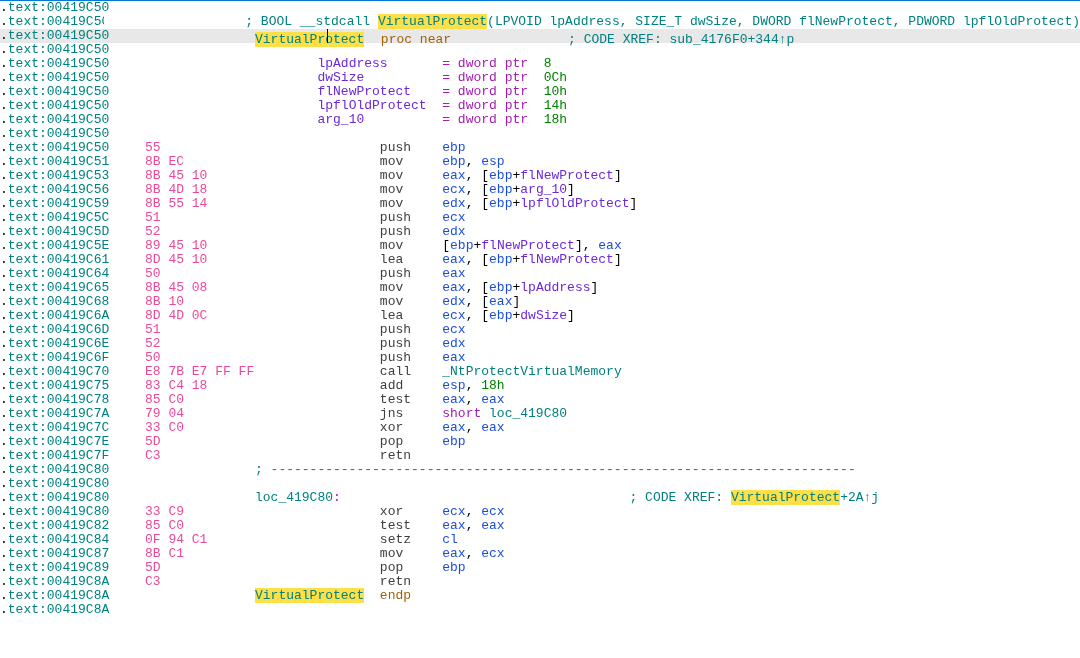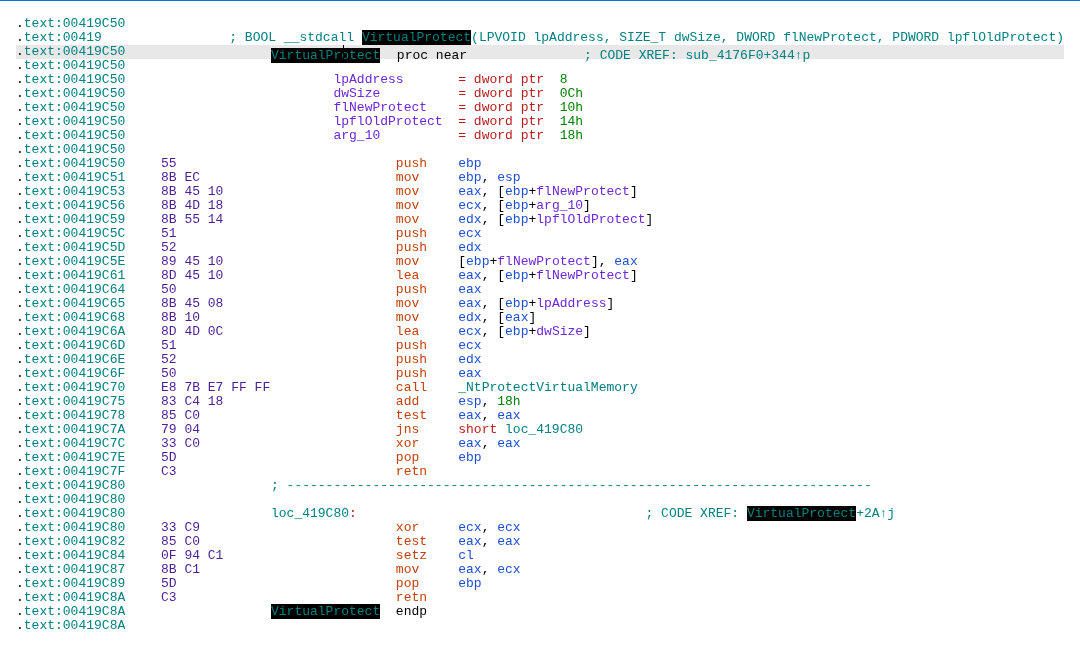--- a/index.html
+++ b/index.html
@@ -1,31 +1,31 @@
 <!DOCTYPE html>
 <html><head>
 <meta charset="utf-8">
 <style>
   html,body{margin:0;padding:0;background:#fff;font-family:Consolas,'Courier New',monospace;font-size:13px;line-height:14px;color:#000;width:1080px}
   .sep{border-top:1px solid #0078d7;width:100%;height:0}
-  .view{padding:16px;white-space:pre}
+  .view{padding:0;white-space:pre}
   .row{display:flex;align-items:flex-start;height:14px}
   .row.hl{background:#e8e8e8}
   .dot{color:#000}
   .addr{color:#008080}
-  .bytes{color:#4c1d95;width:110px}
-  .mne{color:#c2410c}
+  .bytes{color:#ec4899;width:110px}
+  .mne{color:#404040}
   .reg{color:#1d4ed8}
   .num{color:#008000}
   .id{color:#6d28d9}
   .cmt{color:#008080;font-style:normal}
-  .kw{color:#b91c1c}
+  .kw{color:#a21caf}
   .nm{color:#008080}
-  .dir{color:#000000}
-  .mark{background:#000000}
+  .dir{color:#a16207}
+  .mark{background:#fde047}
   .text{color:#000}
   .col1{width:145px;overflow:hidden}
   .col2{width:110px;overflow:hidden}
   .col3{flex:1}
 </style>
 </head>
 <body>
 
 <div class="sep"></div>
 <div class="view" id="view"><div class="row"><span class="col1"><span class="dot">.</span><span class="addr">text:00419C50</span><span> </span></span><span class="col2"><span class="bytes"></span></span><span class="col3"></span></div><div class="row"><span class="col1"><span class="dot">.</span><span class="addr">text:00419C50</span></span><span class="col2"><span class="bytes"></span></span><span class="col3"><span>        </span><span class="cmt">; BOOL __stdcall </span><span class="cmt mark">VirtualProtect</span><span class="cmt">(LPVOID lpAddress, SIZE_T dwSize, DWORD flNewProtect, PDWORD lpflOldProtect)</span></span></div><div class="row hl"><span class="col1"><span class="dot">.</span><span class="addr">text:00419C50</span><span> </span></span><span class="col2"><span class="bytes"></span></span><span class="col3"><span class="nm mark">VirtualProtect</span><span style="position: relative; display: inline-block; width: 0px; height: 14px; border-left: 1px solid rgb(0, 0, 0); left: -37px;"></span><span>  </span><span class="dir">proc near</span><span>               </span><span class="cmt">; CODE XREF: </span><span class="nm">sub_4176F0+344</span><span class="cmt">↑p</span></span></div><div class="row"><span class="col1"><span class="dot">.</span><span class="addr">text:00419C50</span><span> </span></span><span class="col2"><span class="bytes"></span></span><span class="col3"></span></div><div class="row"><span class="col1"><span class="dot">.</span><span class="addr">text:00419C50</span><span> </span></span><span class="col2"><span class="bytes"></span></span><span class="col3"><span>        </span><span class="id">lpAddress       </span><span class="kw">= dword ptr</span><span class="num">  8</span></span></div><div class="row"><span class="col1"><span class="dot">.</span><span class="addr">text:00419C50</span><span> </span></span><span class="col2"><span class="bytes"></span></span><span class="col3"><span>        </span><span class="id">dwSize          </span><span class="kw">= dword ptr</span><span class="num">  0Ch</span></span></div><div class="row"><span class="col1"><span class="dot">.</span><span class="addr">text:00419C50</span><span> </span></span><span class="col2"><span class="bytes"></span></span><span class="col3"><span>        </span><span class="id">flNewProtect    </span><span class="kw">= dword ptr</span><span class="num">  10h</span></span></div><div class="row"><span class="col1"><span class="dot">.</span><span class="addr">text:00419C50</span><span> </span></span><span class="col2"><span class="bytes"></span></span><span class="col3"><span>        </span><span class="id">lpflOldProtect  </span><span class="kw">= dword ptr</span><span class="num">  14h</span></span></div><div class="row"><span class="col1"><span class="dot">.</span><span class="addr">text:00419C50</span><span> </span></span><span class="col2"><span class="bytes"></span></span><span class="col3"><span>        </span><span class="id">arg_10          </span><span class="kw">= dword ptr</span><span class="num">  18h</span></span></div><div class="row"><span class="col1"><span class="dot">.</span><span class="addr">text:00419C50</span><span> </span></span><span class="col2"><span class="bytes"></span></span><span class="col3"></span></div><div class="row"><span class="col1"><span class="dot">.</span><span class="addr">text:00419C50</span><span> </span></span><span class="col2"><span class="bytes">55</span></span><span class="col3"><span>                </span><span class="mne">push    </span><span class="reg">ebp</span></span></div><div class="row"><span class="col1"><span class="dot">.</span><span class="addr">text:00419C51</span><span> </span></span><span class="col2"><span class="bytes">8B EC</span></span><span class="col3"><span>                </span><span class="mne">mov     </span><span class="reg">ebp</span><span class="text">, </span><span class="reg">esp</span></span></div><div class="row"><span class="col1"><span class="dot">.</span><span class="addr">text:00419C53</span><span> </span></span><span class="col2"><span class="bytes">8B 45 10</span></span><span class="col3"><span>                </span><span class="mne">mov     </span><span class="reg">eax</span><span class="text">, [</span><span class="reg">ebp</span><span class="text">+</span><span class="id">flNewProtect</span><span class="text">]</span></span></div><div class="row"><span class="col1"><span class="dot">.</span><span class="addr">text:00419C56</span><span> </span></span><span class="col2"><span class="bytes">8B 4D 18</span></span><span class="col3"><span>                </span><span class="mne">mov     </span><span class="reg">ecx</span><span class="text">, [</span><span class="reg">ebp</span><span class="text">+</span><span class="id">arg_10</span><span class="text">]</span></span></div><div class="row"><span class="col1"><span class="dot">.</span><span class="addr">text:00419C59</span><span> </span></span><span class="col2"><span class="bytes">8B 55 14</span></span><span class="col3"><span>                </span><span class="mne">mov     </span><span class="reg">edx</span><span class="text">, [</span><span class="reg">ebp</span><span class="text">+</span><span class="id">lpflOldProtect</span><span class="text">]</span></span></div><div class="row"><span class="col1"><span class="dot">.</span><span class="addr">text:00419C5C</span><span> </span></span><span class="col2"><span class="bytes">51</span></span><span class="col3"><span>                </span><span class="mne">push    </span><span class="reg">ecx</span></span></div><div class="row"><span class="col1"><span class="dot">.</span><span class="addr">text:00419C5D</span><span> </span></span><span class="col2"><span class="bytes">52</span></span><span class="col3"><span>                </span><span class="mne">push    </span><span class="reg">edx</span></span></div><div class="row"><span class="col1"><span class="dot">.</span><span class="addr">text:00419C5E</span><span> </span></span><span class="col2"><span class="bytes">89 45 10</span></span><span class="col3"><span>                </span><span class="mne">mov     </span><span class="text">[</span><span class="reg">ebp</span><span class="text">+</span><span class="id">flNewProtect</span><span class="text">], </span><span class="reg">eax</span></span></div><div class="row"><span class="col1"><span class="dot">.</span><span class="addr">text:00419C61</span><span> </span></span><span class="col2"><span class="bytes">8D 45 10</span></span><span class="col3"><span>                </span><span class="mne">lea     </span><span class="reg">eax</span><span class="text">, [</span><span class="reg">ebp</span><span class="text">+</span><span class="id">flNewProtect</span><span class="text">]</span></span></div><div class="row"><span class="col1"><span class="dot">.</span><span class="addr">text:00419C64</span><span> </span></span><span class="col2"><span class="bytes">50</span></span><span class="col3"><span>                </span><span class="mne">push    </span><span class="reg">eax</span></span></div><div class="row"><span class="col1"><span class="dot">.</span><span class="addr">text:00419C65</span><span> </span></span><span class="col2"><span class="bytes">8B 45 08</span></span><span class="col3"><span>                </span><span class="mne">mov     </span><span class="reg">eax</span><span class="text">, [</span><span class="reg">ebp</span><span class="text">+</span><span class="id">lpAddress</span><span class="text">]</span></span></div><div class="row"><span class="col1"><span class="dot">.</span><span class="addr">text:00419C68</span><span> </span></span><span class="col2"><span class="bytes">8B 10</span></span><span class="col3"><span>                </span><span class="mne">mov     </span><span class="reg">edx</span><span class="text">, [</span><span class="reg">eax</span><span class="text">]</span></span></div><div class="row"><span class="col1"><span class="dot">.</span><span class="addr">text:00419C6A</span><span> </span></span><span class="col2"><span class="bytes">8D 4D 0C</span></span><span class="col3"><span>                </span><span class="mne">lea     </span><span class="reg">ecx</span><span class="text">, [</span><span class="reg">ebp</span><span class="text">+</span><span class="id">dwSize</span><span class="text">]</span></span></div><div class="row"><span class="col1"><span class="dot">.</span><span class="addr">text:00419C6D</span><span> </span></span><span class="col2"><span class="bytes">51</span></span><span class="col3"><span>                </span><span class="mne">push    </span><span class="reg">ecx</span></span></div><div class="row"><span class="col1"><span class="dot">.</span><span class="addr">text:00419C6E</span><span> </span></span><span class="col2"><span class="bytes">52</span></span><span class="col3"><span>                </span><span class="mne">push    </span><span class="reg">edx</span></span></div><div class="row"><span class="col1"><span class="dot">.</span><span class="addr">text:00419C6F</span><span> </span></span><span class="col2"><span class="bytes">50</span></span><span class="col3"><span>                </span><span class="mne">push    </span><span class="reg">eax</span></span></div><div class="row"><span class="col1"><span class="dot">.</span><span class="addr">text:00419C70</span><span> </span></span><span class="col2"><span class="bytes">E8 7B E7 FF FF</span></span><span class="col3"><span>                </span><span class="mne">call    </span><span class="nm">_NtProtectVirtualMemory</span></span></div><div class="row"><span class="col1"><span class="dot">.</span><span class="addr">text:00419C75</span><span> </span></span><span class="col2"><span class="bytes">83 C4 18</span></span><span class="col3"><span>                </span><span class="mne">add     </span><span class="reg">esp</span><span class="text">, </span><span class="num">18h</span></span></div><div class="row"><span class="col1"><span class="dot">.</span><span class="addr">text:00419C78</span><span> </span></span><span class="col2"><span class="bytes">85 C0</span></span><span class="col3"><span>                </span><span class="mne">test    </span><span class="reg">eax</span><span class="text">, </span><span class="reg">eax</span></span></div><div class="row"><span class="col1"><span class="dot">.</span><span class="addr">text:00419C7A</span><span> </span></span><span class="col2"><span class="bytes">79 04</span></span><span class="col3"><span>                </span><span class="mne">jns     </span><span class="kw">short </span><span class="nm">loc_419C80</span></span></div><div class="row"><span class="col1"><span class="dot">.</span><span class="addr">text:00419C7C</span><span> </span></span><span class="col2"><span class="bytes">33 C0</span></span><span class="col3"><span>                </span><span class="mne">xor     </span><span class="reg">eax</span><span class="text">, </span><span class="reg">eax</span></span></div><div class="row"><span class="col1"><span class="dot">.</span><span class="addr">text:00419C7E</span><span> </span></span><span class="col2"><span class="bytes">5D</span></span><span class="col3"><span>                </span><span class="mne">pop     </span><span class="reg">ebp</span></span></div><div class="row"><span class="col1"><span class="dot">.</span><span class="addr">text:00419C7F</span><span> </span></span><span class="col2"><span class="bytes">C3</span></span><span class="col3"><span>                </span><span class="mne">retn    </span></span></div><div class="row"><span class="col1"><span class="dot">.</span><span class="addr">text:00419C80</span><span> </span></span><span class="col2"><span class="bytes"></span></span><span class="col3"><span class="cmt">; ---------------------------------------------------------------------------</span></span></div><div class="row"><span class="col1"><span class="dot">.</span><span class="addr">text:00419C80</span><span> </span></span><span class="col2"><span class="bytes"></span></span><span class="col3"></span></div><div class="row"><span class="col1"><span class="dot">.</span><span class="addr">text:00419C80</span><span> </span></span><span class="col2"><span class="bytes"></span></span><span class="col3"><span class="nm">loc_419C80</span><span class="kw">:</span><span>                                     </span><span class="cmt">; CODE XREF: </span><span class="nm mark">VirtualProtect</span><span class="cmt">+2A↑j</span></span></div><div class="row"><span class="col1"><span class="dot">.</span><span class="addr">text:00419C80</span><span> </span></span><span class="col2"><span class="bytes">33 C9</span></span><span class="col3"><span>                </span><span class="mne">xor     </span><span class="reg">ecx</span><span class="text">, </span><span class="reg">ecx</span></span></div><div class="row"><span class="col1"><span class="dot">.</span><span class="addr">text:00419C82</span><span> </span></span><span class="col2"><span class="bytes">85 C0</span></span><span class="col3"><span>                </span><span class="mne">test    </span><span class="reg">eax</span><span class="text">, </span><span class="reg">eax</span></span></div><div class="row"><span class="col1"><span class="dot">.</span><span class="addr">text:00419C84</span><span> </span></span><span class="col2"><span class="bytes">0F 94 C1</span></span><span class="col3"><span>                </span><span class="mne">setz    </span><span class="reg">cl</span></span></div><div class="row"><span class="col1"><span class="dot">.</span><span class="addr">text:00419C87</span><span> </span></span><span class="col2"><span class="bytes">8B C1</span></span><span class="col3"><span>                </span><span class="mne">mov     </span><span class="reg">eax</span><span class="text">, </span><span class="reg">ecx</span></span></div><div class="row"><span class="col1"><span class="dot">.</span><span class="addr">text:00419C89</span><span> </span></span><span class="col2"><span class="bytes">5D</span></span><span class="col3"><span>                </span><span class="mne">pop     </span><span class="reg">ebp</span></span></div><div class="row"><span class="col1"><span class="dot">.</span><span class="addr">text:00419C8A</span><span> </span></span><span class="col2"><span class="bytes">C3</span></span><span class="col3"><span>                </span><span class="mne">retn    </span></span></div><div class="row"><span class="col1"><span class="dot">.</span><span class="addr">text:00419C8A</span><span> </span></span><span class="col2"><span class="bytes"></span></span><span class="col3"><span class="nm mark">VirtualProtect</span><span>  </span><span class="dir">endp</span></span></div><div class="row"><span class="col1"><span class="dot">.</span><span class="addr">text:00419C8A</span><span> </span></span><span class="col2"><span class="bytes"></span></span><span class="col3"></span></div></div>

